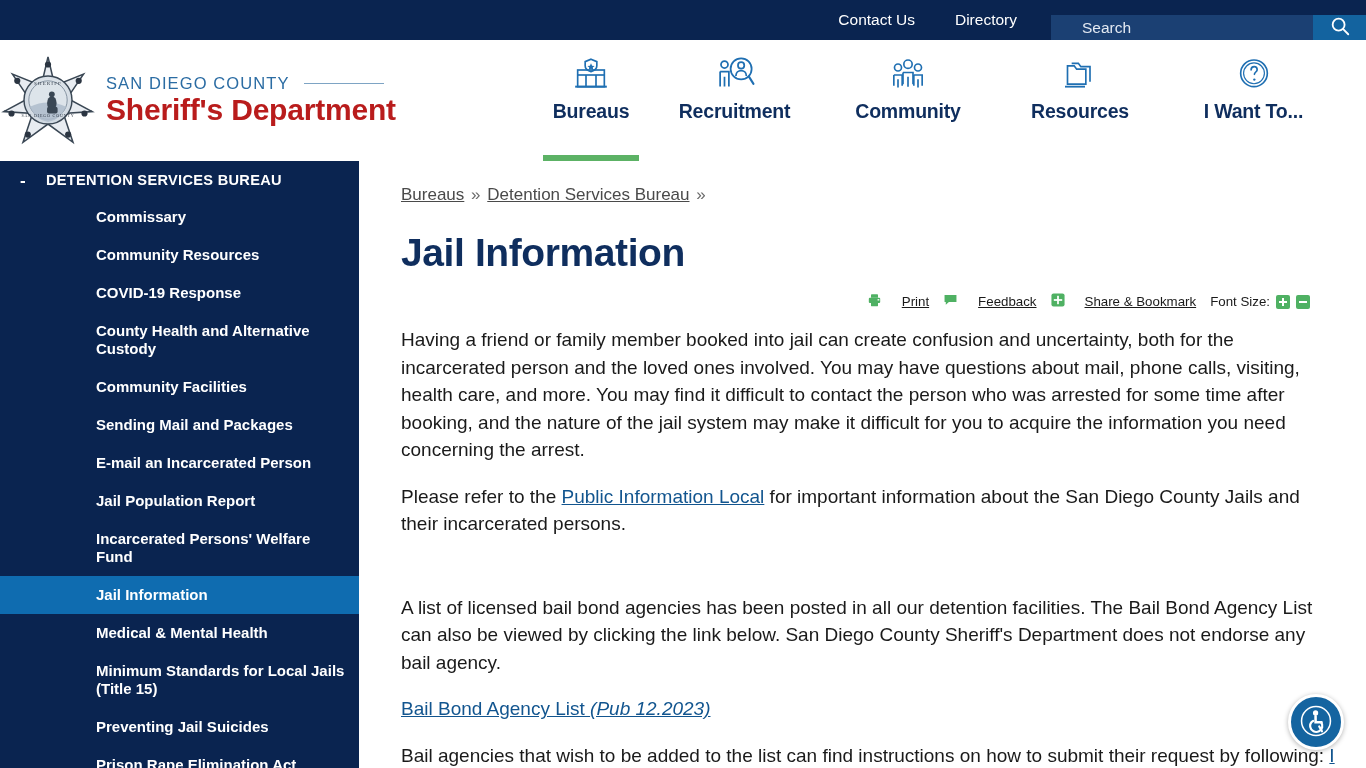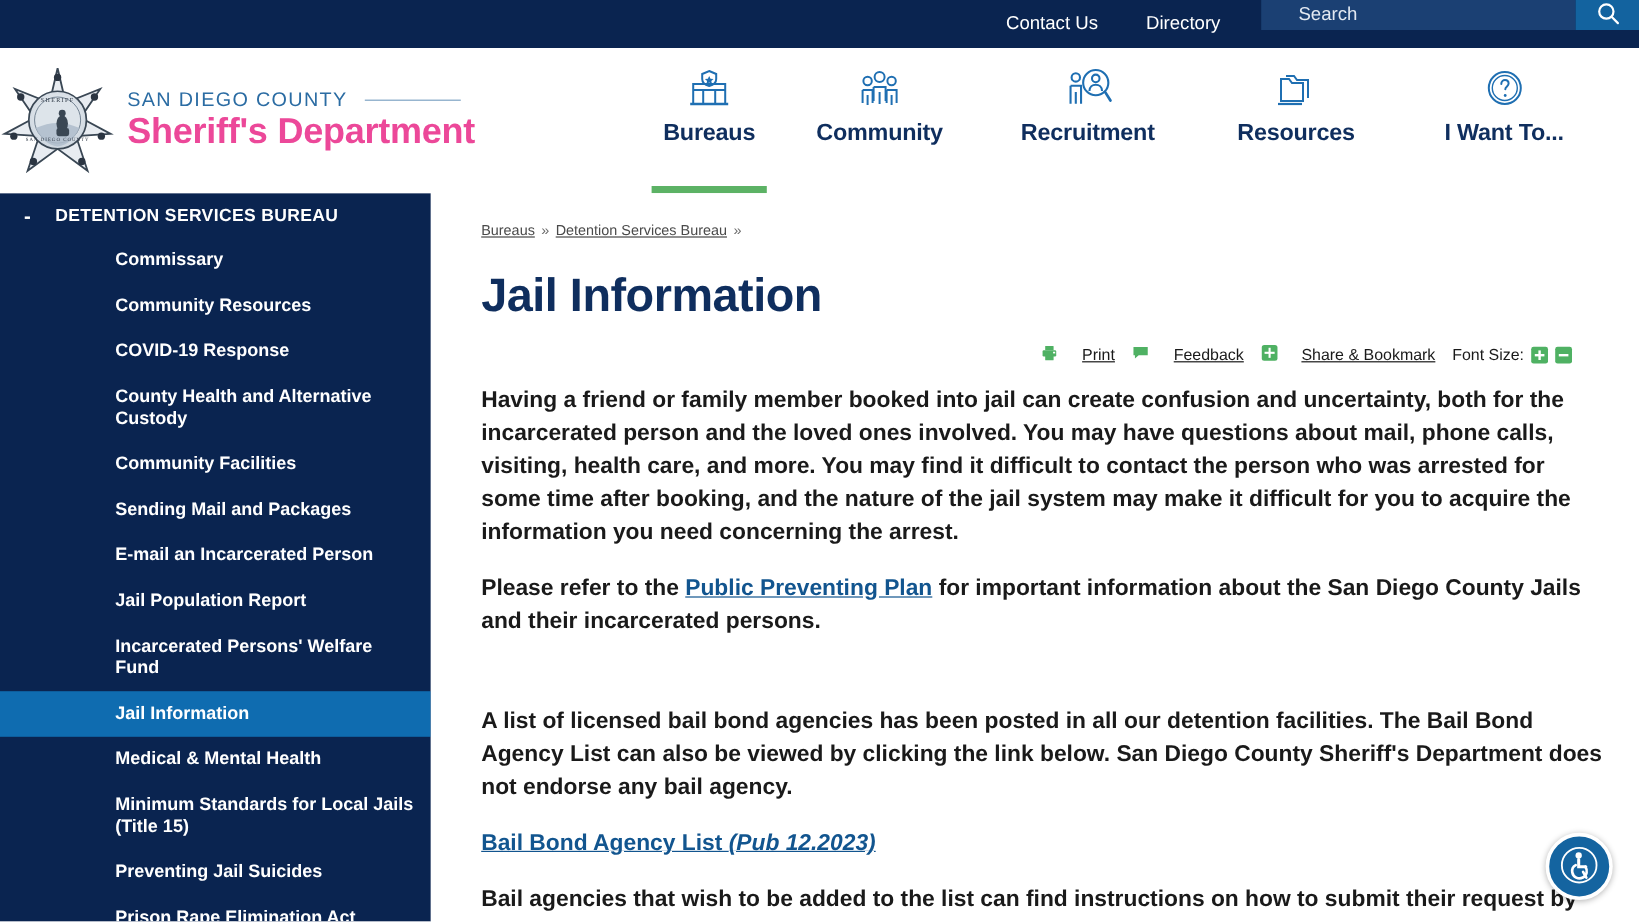--- a/index.html
+++ b/index.html
@@ -7,21 +7,21 @@
     width: 1366px; height: 768px;
     overflow: hidden;
     font-family: "Liberation Sans", sans-serif;
     background: #ffffff;
   }
 
   
   .topbar {
     height: 40px; width: 100%;
     background: #0a2450;
-    display: flex; align-items: flex-start;
+    display: flex; align-items: flex-end;
     justify-content: flex-end;
   }
   .topbar-links { display: flex; align-items: center; gap: 0; }
   .topbar-link {
     color: #ffffff; font-size: 15.5px; text-decoration: none;
     padding: 0 20px; line-height: 40px; white-space: nowrap;
     cursor: pointer;
   }
   .search-wrap { display: flex; align-items: stretch; margin-left: 14px; }
   .search-input {
@@ -45,21 +45,21 @@
   .brand { display: flex; align-items: center; }
   .badge-logo { width: 96px; height: 96px; flex: 0 0 96px; }
   .brand-text { margin-left: 10px; }
   .brand-sub {
     display: flex; align-items: center; gap: 14px;
     color: #2b6ca3; font-size: 16.5px; letter-spacing: 1.1px;
     font-weight: 400;
   }
   .brand-rule { width: 80px; height: 1px; background: #7ea4c4; display: block; }
   .brand-main {
-    color: #ec4899; font-size: 30px; font-weight: 700;
+    color: #b91c1c; font-size: 30px; font-weight: 700;
     letter-spacing: -0.2px; margin-top: 13px;
   }
 
   
   .mainnav {
     display: flex; align-items: flex-end; gap: 0;
     position: absolute; left: 535px; top: 0; height: 121px;
   }
   .navitem {
     width: 112px; height: 100%;
@@ -107,21 +107,21 @@
     color: #ffffff; font-size: 15px; font-weight: 700;
     text-decoration: none; cursor: pointer; line-height: 1.2;
   }
   .side-item.active { background: #0f6cb0; }
 
   
   .content {
     flex: 1; padding: 24px 30px 0 42px;
     background: #ffffff; position: relative; overflow: hidden;
   }
-  .breadcrumb { font-size: 12px; color: #4a4a4a; margin-bottom: 26px; }
+  .breadcrumb { font-size: 17px; color: #4a4a4a; margin-bottom: 26px; }
   .breadcrumb a {
     color: #4a4a4a; text-decoration: underline; cursor: pointer;
   }
   .breadcrumb .sep { color: #6b6b6b; padding: 0 2px; }
 
   .page-title {
     color: #0f2e5e; font-size: 39px; font-weight: 700;
     letter-spacing: -0.4px; margin-bottom: 18px;
   }
 
@@ -144,21 +144,20 @@
     content: ""; position: absolute; background: #ffffff;
     left: 50%; top: 50%; transform: translate(-50%, -50%);
   }
   .fs-btn::before { width: 8px; height: 2px; }
   .fs-btn.plus::after { width: 2px; height: 8px; }
 
   .prose { max-width: 935px; }
   .prose p {
     font-size: 19px; color: #1a1a1a; line-height: 1.45;
     margin-bottom: 19px;
-    font-weight: bold;
   }
   .prose p.gap-after { margin-bottom: 56px; }
   .prose a {
     color: #12558f; text-decoration: underline; cursor: pointer;
   }
   .prose a em { font-style: italic; }
 
   .a11y-btn {
     position: absolute; right: 22px; bottom: 18px;
     width: 56px; height: 56px; border-radius: 50%;
@@ -244,47 +243,47 @@
           <line x1="18" y1="24" x2="18" y2="38"></line>
             <line x1="30" y1="24" x2="30" y2="38"></line>
           <path d="M24 5 l7 3 v5 c0 4 -3 6 -7 7 c-4 -1 -7 -3 -7 -7 V8 Z"></path>
           <path d="M24 10 l1.3 2.8 3 .3 -2.2 2 .7 3 -2.8-1.6 -2.8 1.6 .7-3 -2.2-2 3-.3Z" fill="#1f6fb2" stroke="none"></path>
         </svg>
       </span>
       <span class="nav-label">Bureaus</span>
       <span class="nav-underline"></span>
     </a>
 
+    <a class="navitem wide">
+      <span class="nav-ico">
+        <svg width="42" height="42" viewBox="0 0 48 48" fill="none" stroke="#1f6fb2" stroke-width="2">
+          <circle cx="12" cy="12" r="4"></circle>
+            <path d="M7 20 h10 v17 M7 20 v17 M12 26 v11"></path>
+          <circle cx="31" cy="17" r="12"></circle>
+          <circle cx="31" cy="13" r="3.6"></circle>
+          <path d="M25 25 c0-4 3-6 6-6 s6 2 6 6"></path>
+          <line x1="40" y1="26" x2="45" y2="34" stroke-linecap="round" stroke-width="2.6"></line>
+        </svg>
+      </span>
+      <span class="nav-label">Recruitment</span>
+      <span class="nav-underline"></span>
+    </a>
+
     <a class="navitem mid">
       <span class="nav-ico">
         <svg width="40" height="40" viewBox="0 0 48 48" fill="none" stroke="#1f6fb2" stroke-width="2">
           <circle cx="24" cy="11" r="5"></circle>
             <path d="M18 21 h12 v14 M18 21 v14 M24 26 v12"></path>
           <circle cx="12" cy="15" r="4.2"></circle>
             <path d="M7 24 h10 v13 M7 24 v13 M12 29 v10"></path>
           <circle cx="36" cy="15" r="4.2"></circle>
             <path d="M31 24 h10 v13 M31 24 v13 M36 29 v10"></path>
         </svg>
       </span>
       <span class="nav-label">Community</span>
-      <span class="nav-underline"></span>
-    </a>
-
-    <a class="navitem wide">
-      <span class="nav-ico">
-        <svg width="42" height="42" viewBox="0 0 48 48" fill="none" stroke="#1f6fb2" stroke-width="2">
-          <circle cx="12" cy="12" r="4"></circle>
-            <path d="M7 20 h10 v17 M7 20 v17 M12 26 v11"></path>
-          <circle cx="31" cy="17" r="12"></circle>
-          <circle cx="31" cy="13" r="3.6"></circle>
-          <path d="M25 25 c0-4 3-6 6-6 s6 2 6 6"></path>
-          <line x1="40" y1="26" x2="45" y2="34" stroke-linecap="round" stroke-width="2.6"></line>
-        </svg>
-      </span>
-      <span class="nav-label">Recruitment</span>
       <span class="nav-underline"></span>
     </a>
 
     <a class="navitem mid">
       <span class="nav-ico">
         <svg width="40" height="40" viewBox="0 0 48 48" fill="none" stroke="#1f6fb2" stroke-width="2">
           <path d="M9 13 h8 l3 4 h11 v18 H9 Z"></path>
           <path d="M14 10 h8 l3 4 h11 v18"></path>
           <line x1="6" y1="38" x2="30" y2="38" stroke-width="2.2"></line>
         </svg>
@@ -375,21 +374,21 @@
       <span class="fontsize-group">
         <span class="fontsize-label">Font Size:</span>
         <button class="fs-btn plus"></button>
         <button class="fs-btn"></button>
       </span>
     </div>
 
     <div class="prose">
       <p>Having a friend or family member booked into jail can create confusion and uncertainty, both for the incarcerated person and the loved ones involved. You may have questions about mail, phone calls, visiting, health care, and more. You may find it difficult to contact the person who was arrested for some time after booking, and the nature of the jail system may make it difficult for you to acquire the information you need concerning the arrest.</p>
 
-      <p class="gap-after"><span>Please refer to the </span><a>Public Preventing Plan</a><span> for important information about the San Diego County Jails and their incarcerated persons.</span></p>
+      <p class="gap-after"><span>Please refer to the </span><a>Public Information Local</a><span> for important information about the San Diego County Jails and their incarcerated persons.</span></p>
 
       <p>A list of licensed bail bond agencies has been posted in all our detention facilities. The Bail Bond Agency List can also be viewed by clicking the link below. San Diego County Sheriff's Department does not endorse any bail agency.</p>
 
       <p><a><span>Bail Bond Agency List </span><em>(Pub 12.2023)</em></a></p>
 
       <p><span>Bail agencies that wish to be added to the list can find instructions on how to submit their request by following: </span><a>I Want To... &gt;&gt; Request &gt;&gt; Bail Bond Agency List</a><span>.</span></p>
     </div>
 
     <button class="a11y-btn">
       <span>

